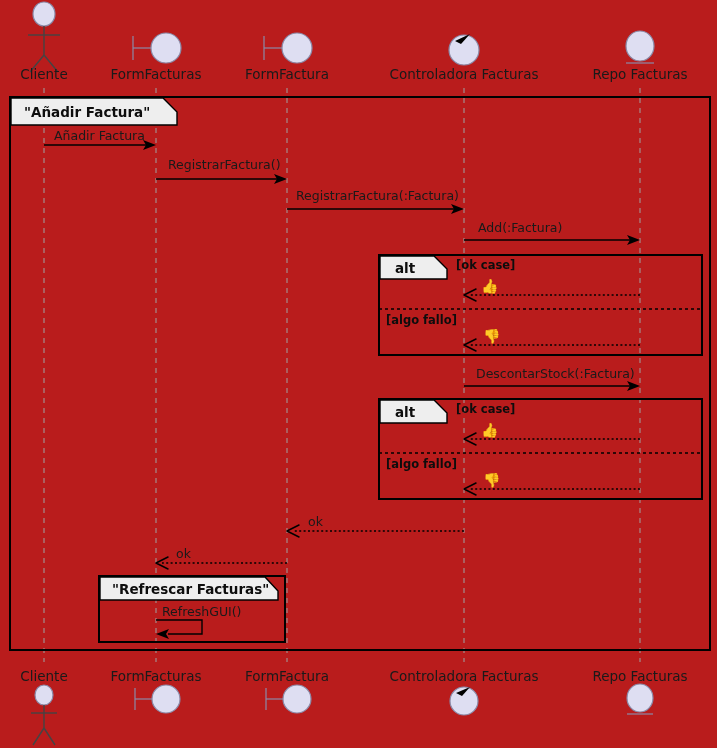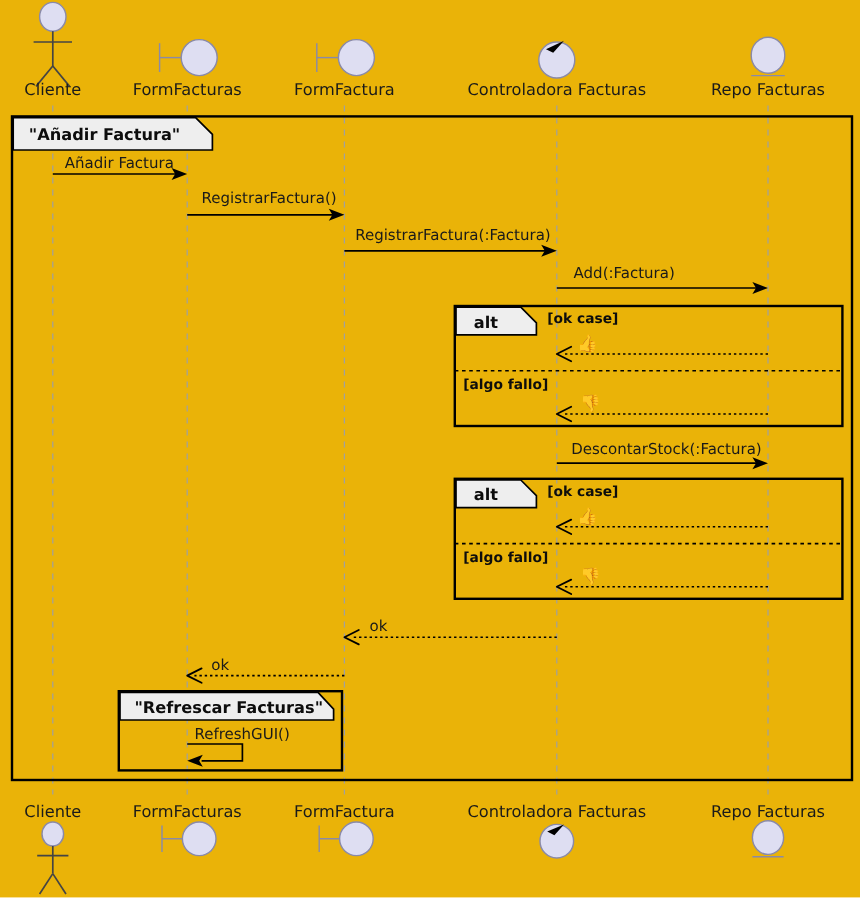--- a/index.html
+++ b/index.html
@@ -8,21 +8,21 @@
     background: #ffffff;
   }
   body {
     font-family: "DejaVu Sans", sans-serif;
   }
   #diagram-root {
     position: relative;
     width: 717px;
     height: 748px;
     overflow: hidden;
-    background: #eab308;
+    background: #b91c1c;
   }
   svg.layer {
     position: absolute;
     left: 0;
     top: 0;
     width: 717px;
     height: 748px;
   }
   .lifeline {
     stroke: #A0A0A0;

